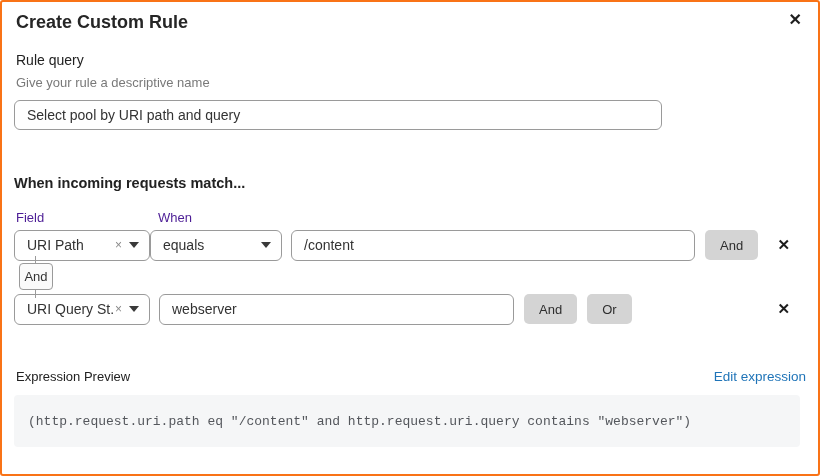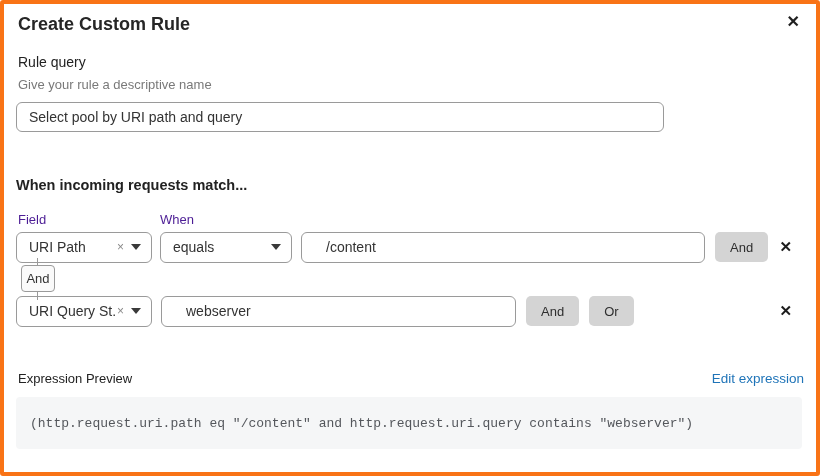--- a/index.html
+++ b/index.html
@@ -5,21 +5,21 @@
   * { margin: 0; padding: 0; box-sizing: border-box; }
   html, body { background: #fff; }
   body {
     font-family: "Liberation Sans", sans-serif;
     width: 820px; height: 476px;
     color: #262626;
   }
   .modal {
     width: 820px; height: 476px;
     background: #fff;
-    border: 4px solid #f97316;
+    border: 2px solid #f97316;
     border-radius: 3px;
     padding: 10px 12px 14px 12px;
     position: relative;
     overflow: hidden;
   }
   
   .modal-header { display: flex; align-items: flex-start; justify-content: space-between; }
   .modal-title { font-size: 18px; font-weight: 700; color: #262626; padding-left: 2px; }
   .close-btn {
     background: none; border: none; cursor: pointer;
@@ -43,37 +43,37 @@
   .col-field { width: 144px; padding-left: 2px; }
   .col-operator { width: 141px; }
   .col-value { }
   .cond-row { display: flex; align-items: center; margin-top: 9px; height: 22px; width: 786px; }
   .select-box {
     height: 31px; border: 1px solid #9a9a9a; border-radius: 6px;
     display: flex; align-items: center; background: #fff;
     padding: 0 10px 0 12px; cursor: pointer; font-size: 14px; color: #333;
   }
   .select-field { width: 136px; }
-  .select-operator { width: 132px; margin-left: 8px; }
+  .select-operator { width: 132px; }
   .select-label { white-space: nowrap; overflow: hidden; }
   .clear-x {
     margin-left: auto; color: #8a8a8a; font-size: 12px; line-height: 12px;
     cursor: pointer; padding-right: 7px;
   }
   .caret {
     width: 0; height: 0; flex: none;
     border-left: 5px solid transparent; border-right: 5px solid transparent;
     border-top: 6px solid #3a3a3a;
   }
   .caret-solo { margin-left: auto; }
   .value-input {
     height: 31px; margin-left: 9px;
     border: 1px solid #9a9a9a; border-radius: 6px;
     font-family: "Liberation Sans", sans-serif;
-    font-size: 14px; color: #333; padding: 0 24px;
+    font-size: 14px; color: #333; padding: 0 12px;
     outline: none; background: #fff;
   }
   .value-w1 { width: 404px; }
   .value-w2 { width: 355px; }
   .logic-btn {
     height: 30px; min-width: 44px; padding: 0 15px;
     background: #d4d4d4; border: none; border-radius: 5px;
     font-family: "Liberation Sans", sans-serif;
     font-size: 13px; color: #2e2e2e; cursor: pointer;
     margin-left: 10px;

